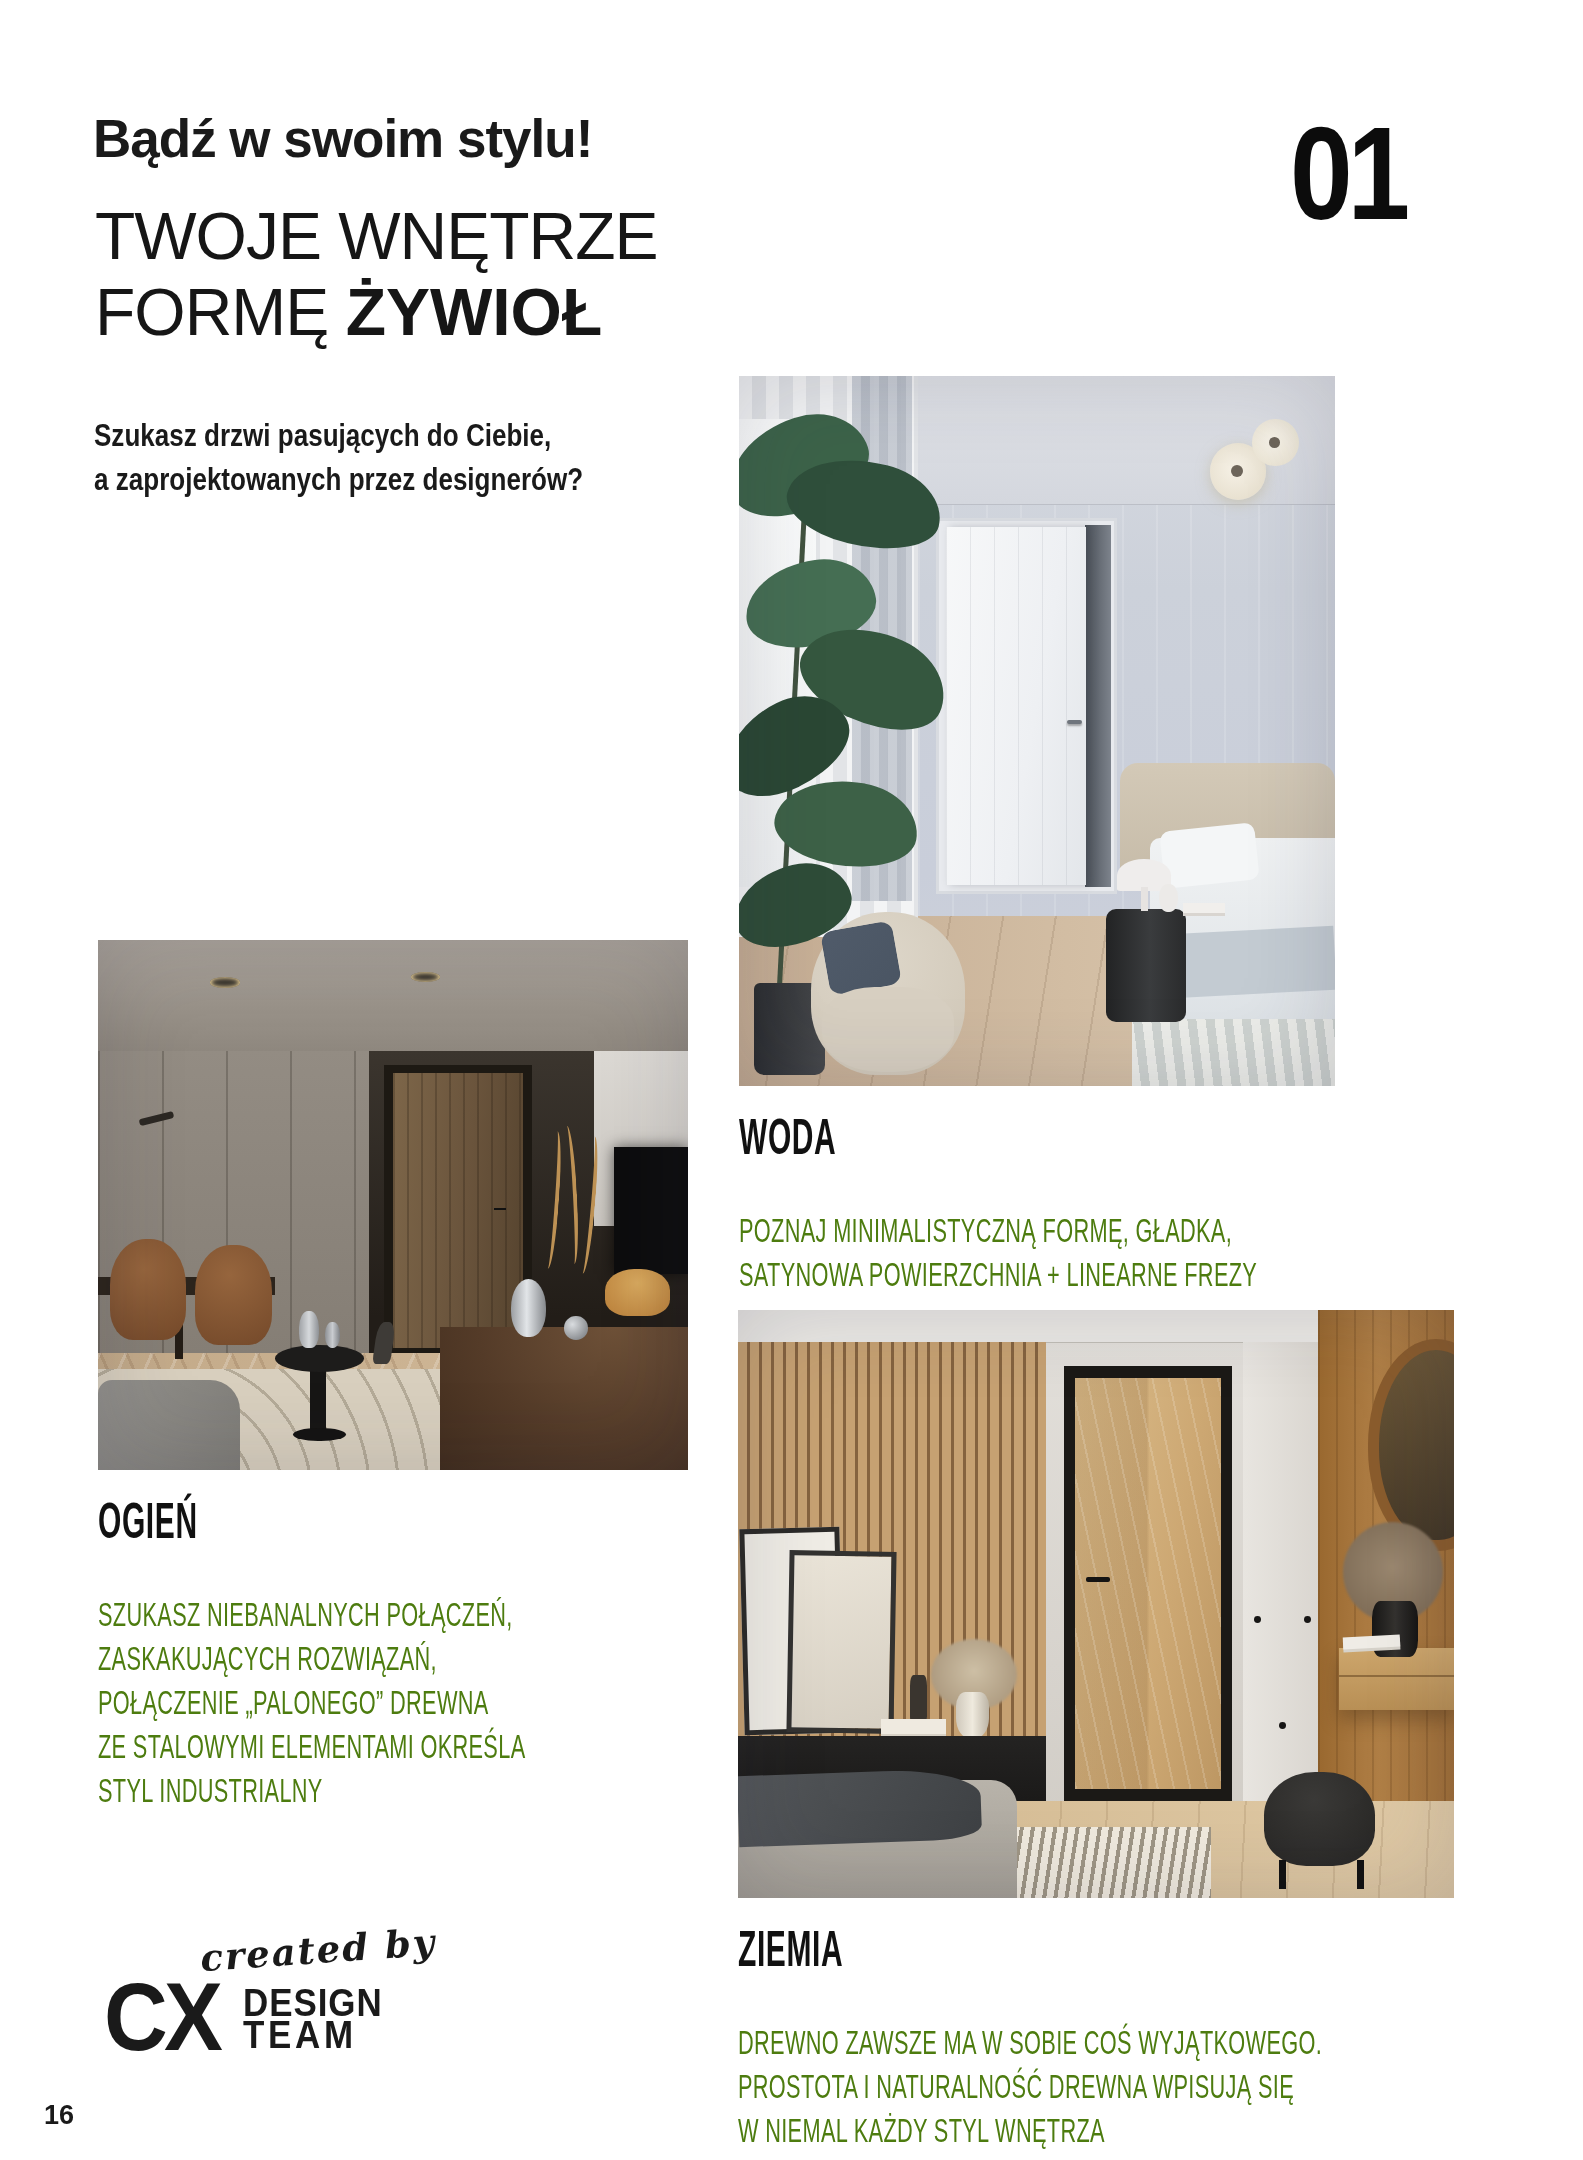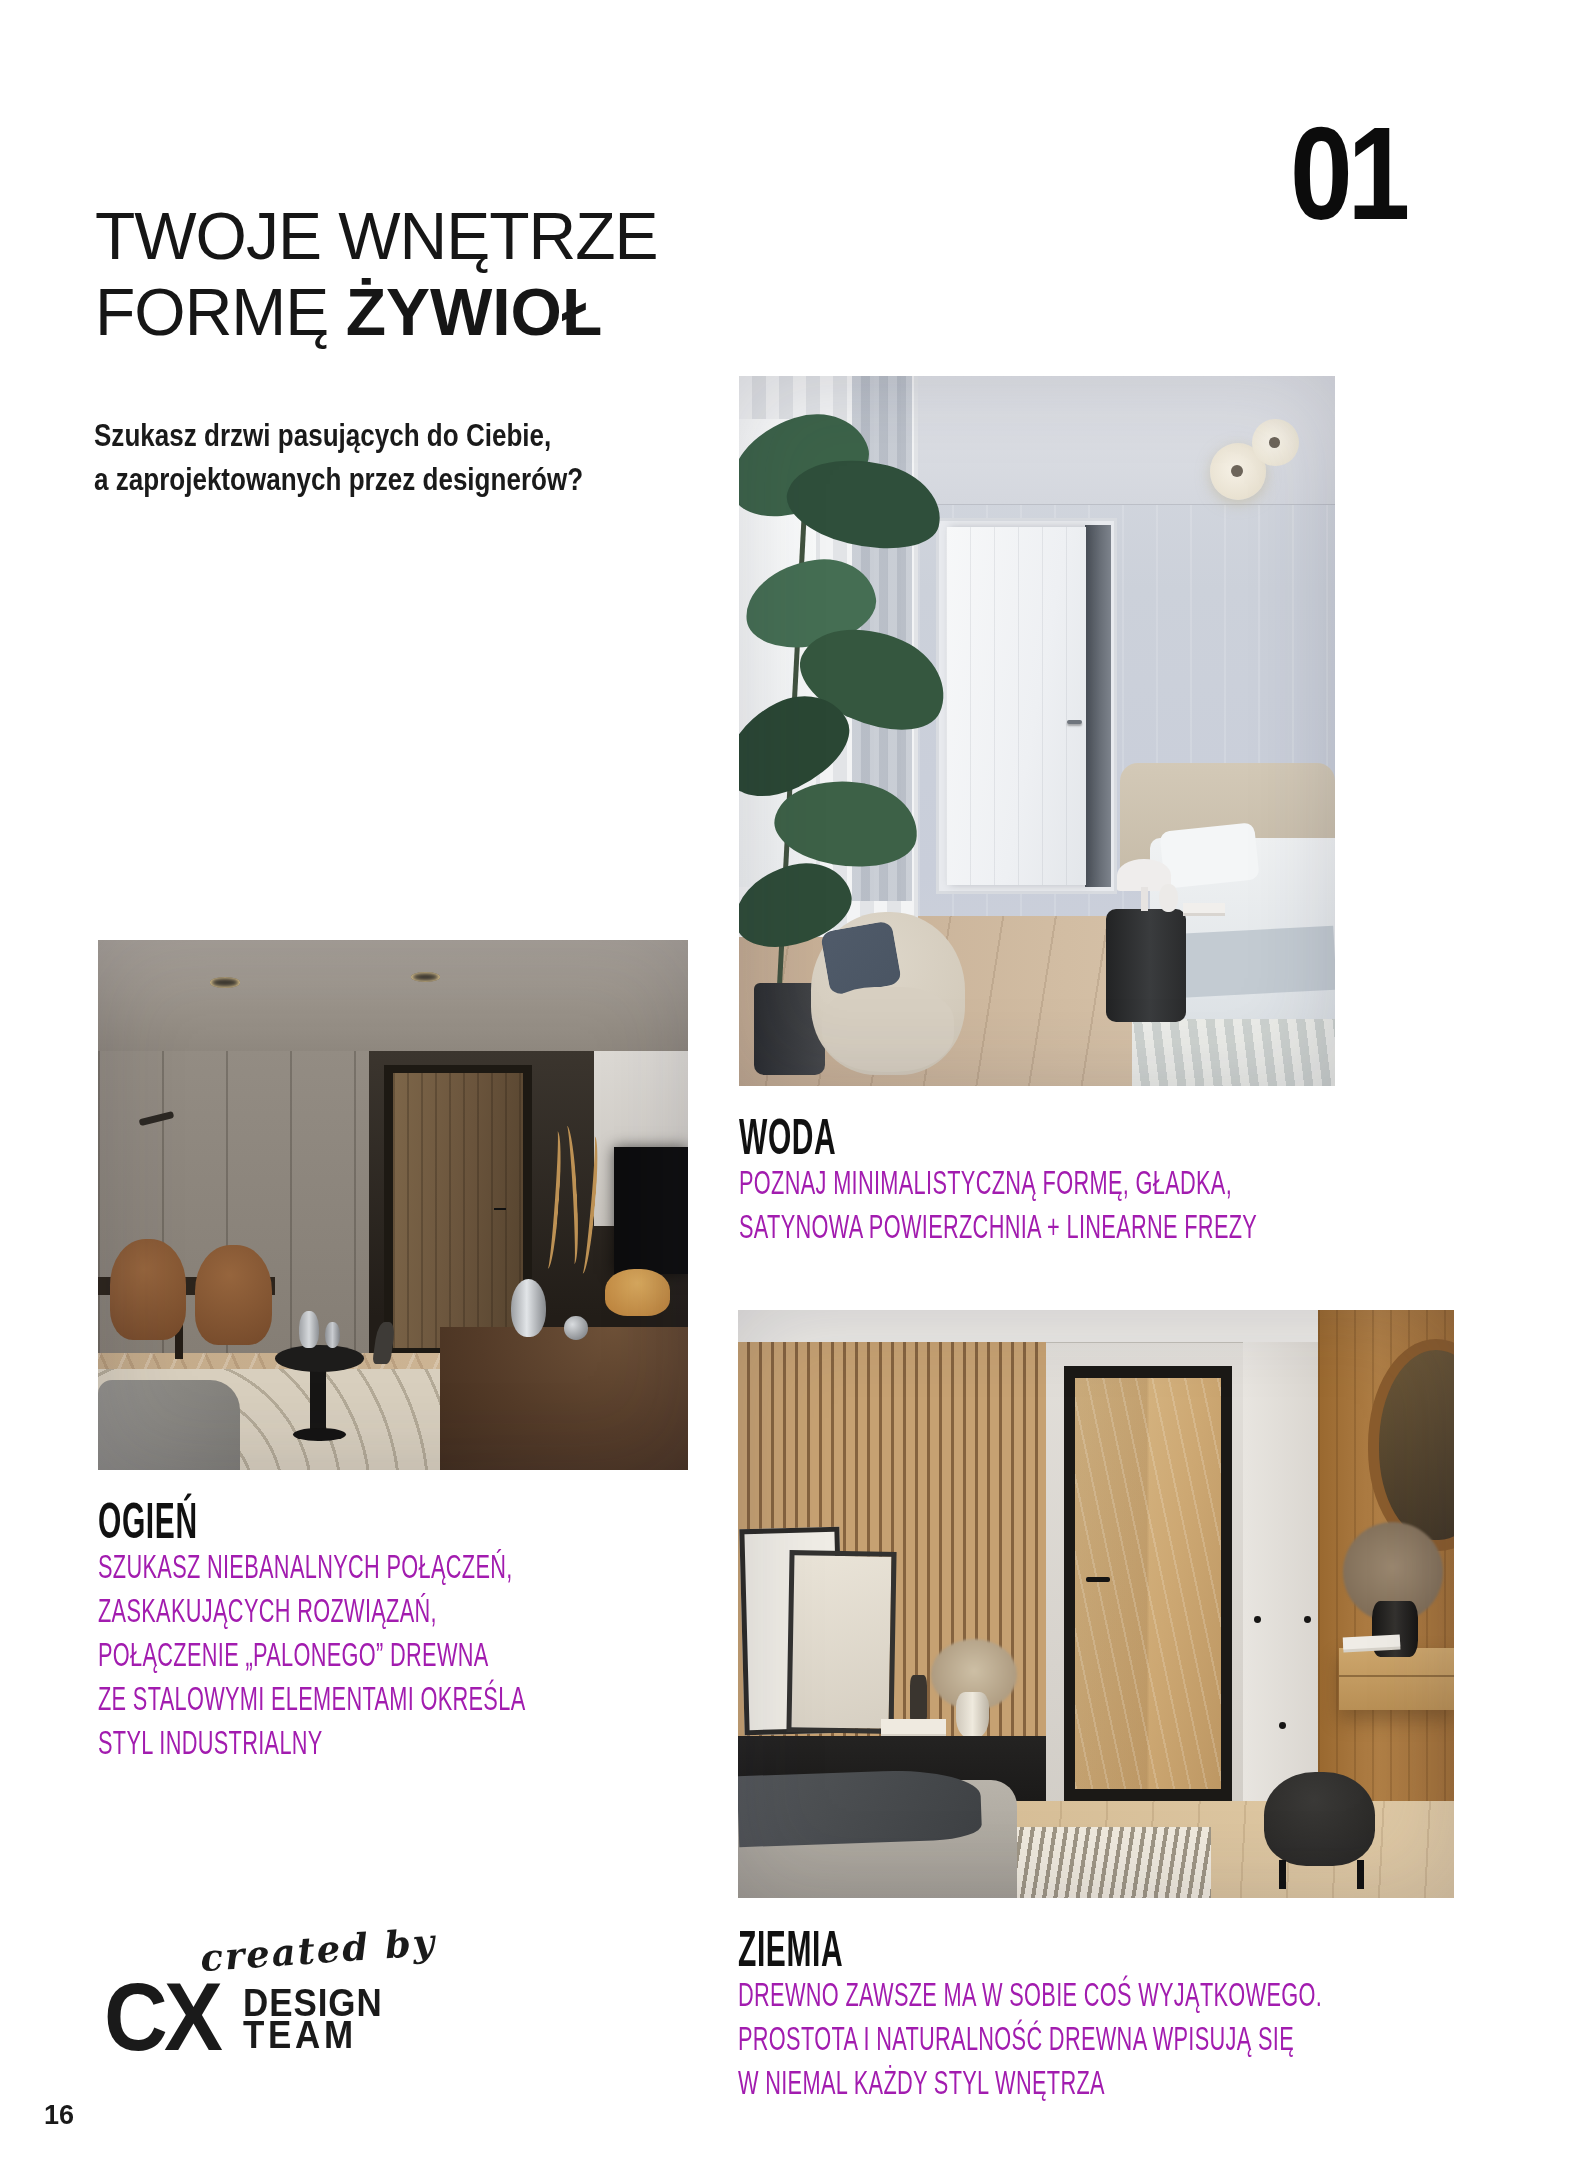--- a/index.html
+++ b/index.html
@@ -14,21 +14,21 @@
   .main-title{left:95px;top:198px;font-size:66px;font-weight:400;line-height:76px;letter-spacing:-1px;color:#161616;}
   .main-title b{font-weight:800;letter-spacing:0;}
   .big-number{left:1290px;top:98px;font-size:131px;font-weight:800;letter-spacing:-6px;
               transform:scaleX(.86);transform-origin:0 0;color:#0c0c0c;}
   .intro{left:94px;top:414px;font-size:31px;font-weight:700;line-height:44px;}
   .intro .condline{transform:scaleX(.84);}
   .bodytext{left:95px;top:489px;font-size:30px;font-weight:400;line-height:44px;color:#222;}
   .bodytext .condline{transform:scaleX(.80);}
   .sec-label{font-size:50px;font-weight:800;transform:scaleX(.60);transform-origin:0 0;
              letter-spacing:1px;color:#111;white-space:nowrap;}
-  .sec-caption{font-size:34px;font-weight:400;line-height:44px;color:#a21caf;}
+  .sec-caption{font-size:34px;font-weight:400;line-height:44px;color:#4d7c0f;margin-top:48px;}
   .sec-caption .condline{transform:scaleX(.64);letter-spacing:.5px;}
   .pageno{left:44px;top:2084px;font-size:27px;font-weight:700;margin-top:16px;}
 
   
   .createdby{left:200px;top:1928px;font-family:"DejaVu Serif", serif;font-style:italic;
              font-size:37px;font-weight:700;transform:rotate(-4deg);letter-spacing:2px;}
   .logo-cx{left:104px;top:1962px;font-size:96px;font-weight:800;letter-spacing:-4px;
            transform:scaleX(.92);transform-origin:0 0;}
   .logo-design{left:243px;top:1982px;font-size:38px;font-weight:800;letter-spacing:1px;
                transform:scaleX(.92);transform-origin:0 0;}
@@ -212,20 +212,21 @@
     border-radius:0 40% 20% 0;transform:rotate(-2deg);}
   .z-rug{left:29%;top:88%;width:37%;height:12%;
     background:repeating-linear-gradient(99deg,#f0eade 0 7px,#9f968       5 7px 11px);
     background:repeating-linear-gradient(99deg,#f0eade 0 7px,#9f9685 7px 11px);}
 </style>
 </head>
 <body>
 
 <div class="page">
 
+  <div class="abs tagline nowrap">Bądź w swoim stylu!</div>
 
   <div class="abs main-title">
     <span class="nowrap" style="display:block">TWOJE WNĘTRZE</span>
     <span class="nowrap" style="display:block"><span>FORMĘ </span><b>ŻYWIOŁ</b></span>
   </div>
 
   <div class="abs big-number">01</div>
 
   <div class="abs intro">
     <span class="condline">Szukasz drzwi pasujących do Ciebie,</span>

